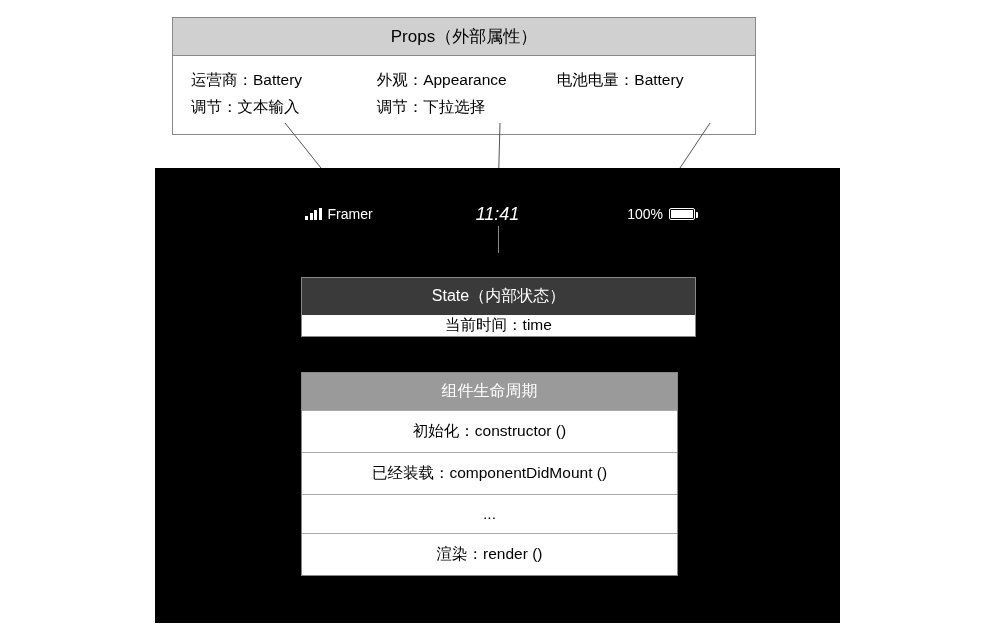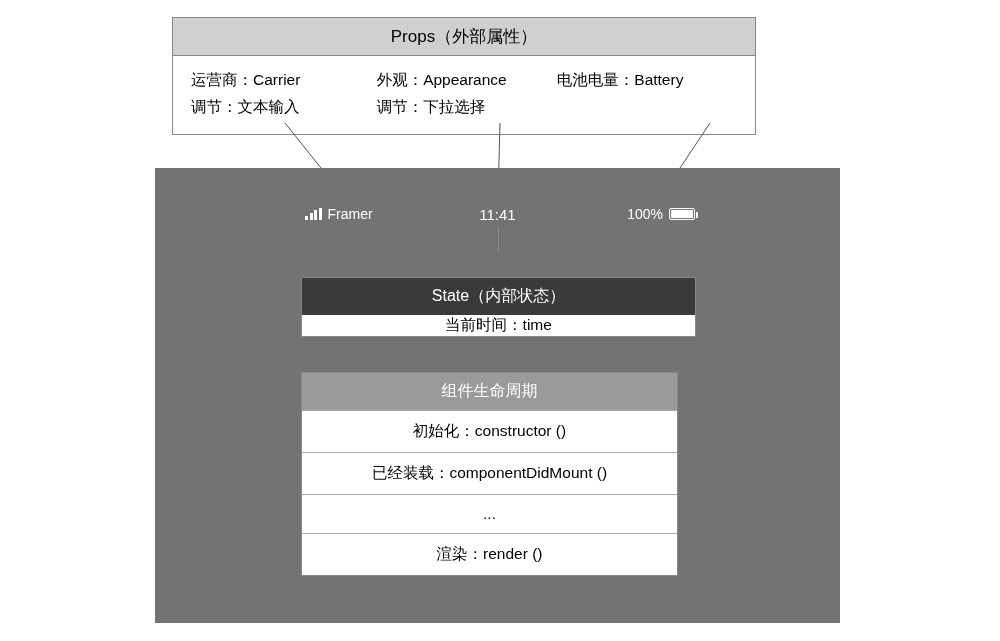--- a/index.html
+++ b/index.html
@@ -41,21 +41,21 @@
   .props-col.c2 { flex: 0 0 33%; }
   .props-col.c3 { flex: 0 0 33%; }
 
   
   .phone {
     position: absolute;
     left: 155px;
     top: 168px;
     width: 685px;
     height: 455px;
-    background: #737373;
+    background: #000000;
   }
 
   
   .statusbar {
     position: absolute;
     top: 32px;
     left: 0;
     right: 0;
     height: 28px;
     color: #fff;
@@ -83,21 +83,22 @@
   }
   .signal span:nth-child(1){height:4px;}
   .signal span:nth-child(2){height:7px;}
   .signal span:nth-child(3){height:10px;}
   .signal span:nth-child(4){height:12px;}
 
   .sb-center {
     position: absolute;
     left: 50%;
     transform: translateX(-50%);
-    font-size: 15px;
+    font-size: 18px;
+    font-style: italic;
   }
   .sb-right {
     position: absolute;
     right: 145px;
     display: flex;
     align-items: center;
     gap: 6px;
     justify-content: center;
   }
   .battery {
@@ -187,21 +188,21 @@
     pointer-events: none;
   }
 </style>
 </head>
 <body>
 
 <div class="props-box">
   <div class="props-header">Props（外部属性）</div>
   <div class="props-body">
     <div class="props-col c1">
-      <div>运营商：Carrier</div>
+      <div>运营商：Battery</div>
       <div>调节：文本输入</div>
     </div>
     <div class="props-col c2">
       <div>外观：Appearance</div>
       <div>调节：下拉选择</div>
     </div>
     <div class="props-col c3">
       <div>电池电量：Battery</div>
     </div>
   </div>

